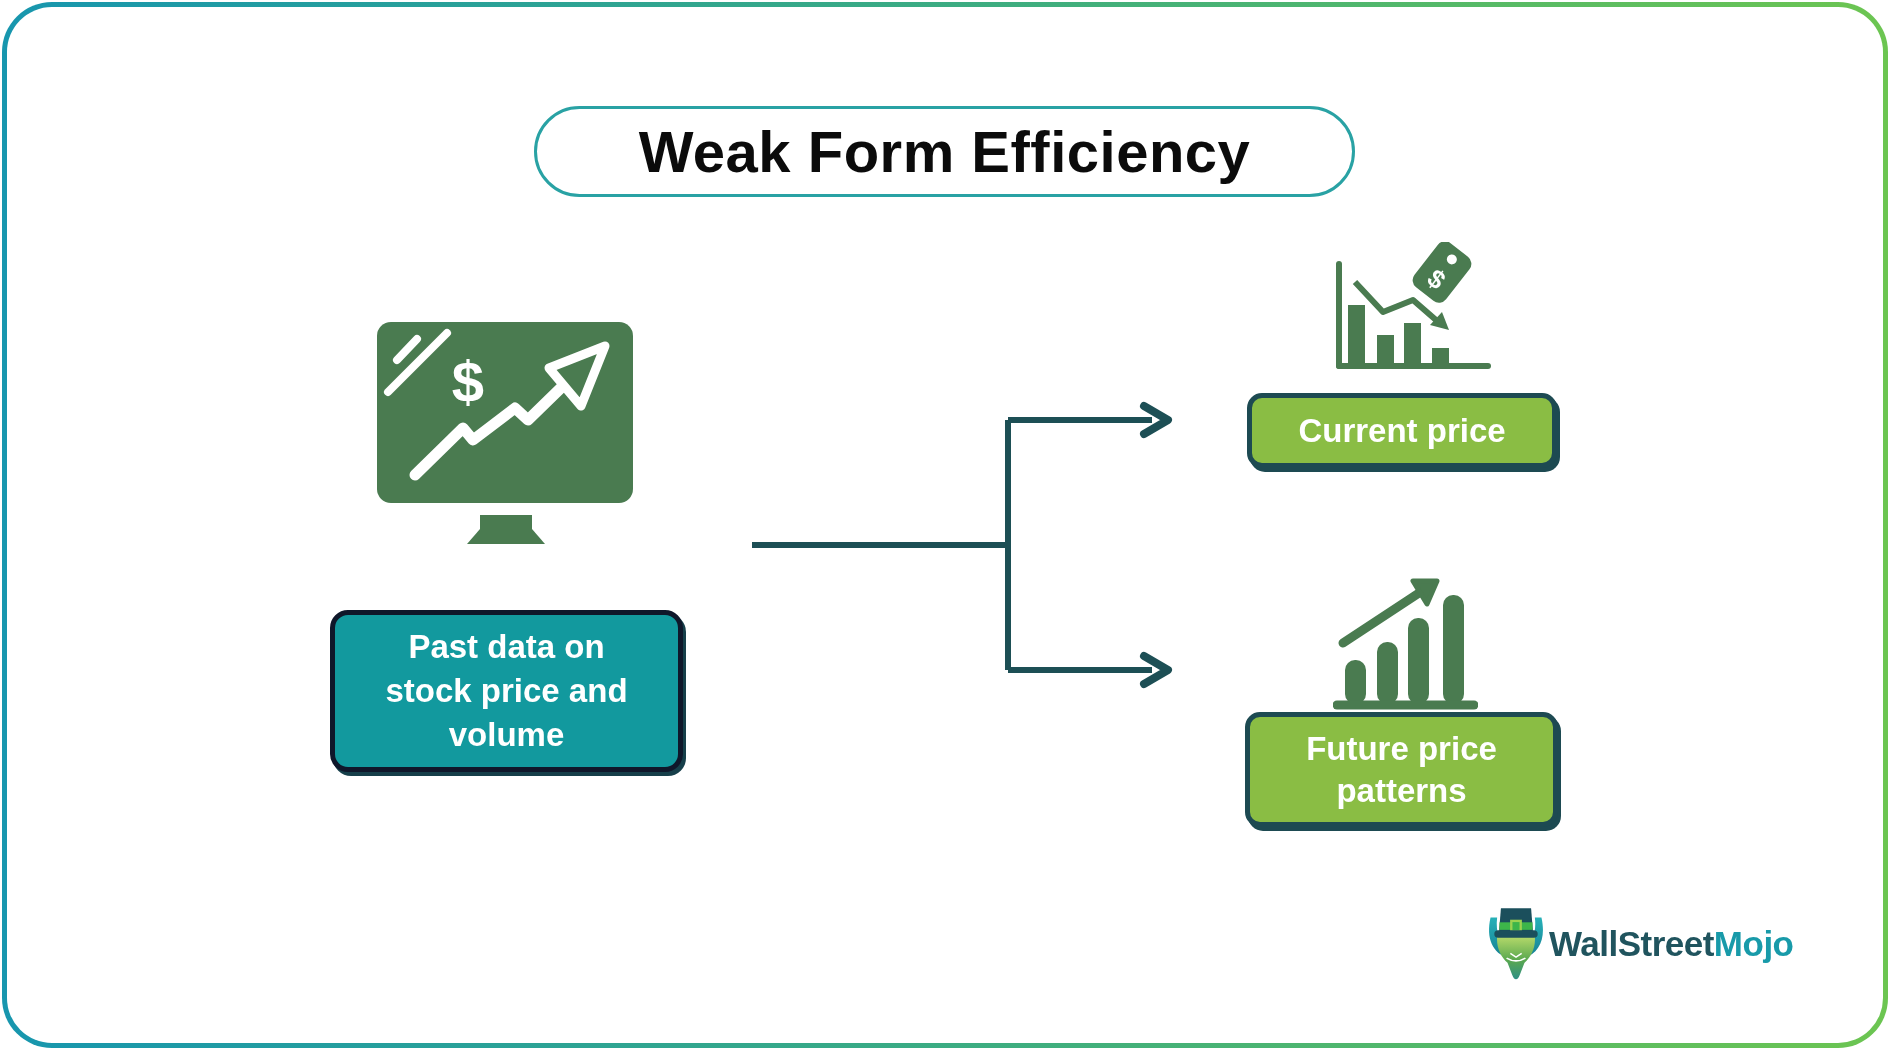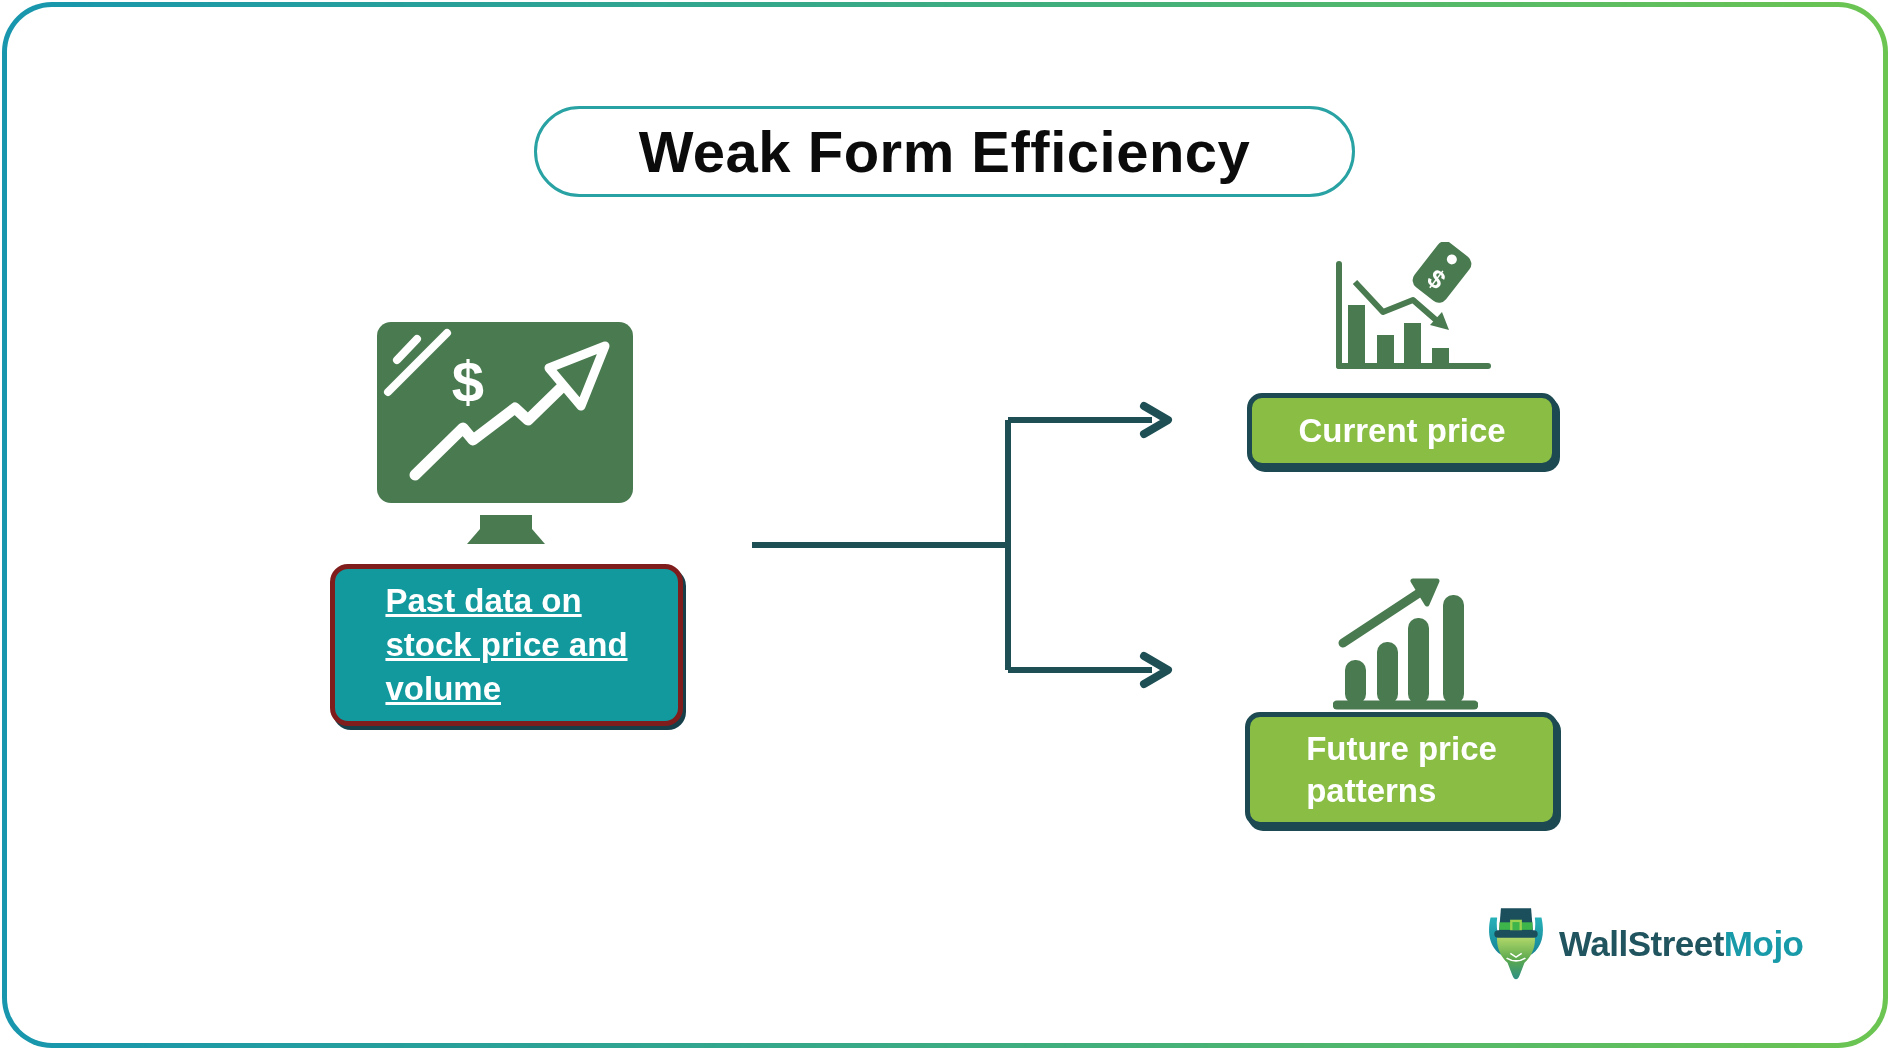--- a/index.html
+++ b/index.html
@@ -18,33 +18,33 @@
                display:flex; align-items:center; justify-content:center; }
   .title-box span { font-size:58px; font-weight:800; color:#0b0b0b; letter-spacing:0.5px; }
 
   
   .monitor-icon   { position:absolute; left:377px; top:322px; width:258px; height:225px; }
   .decline-icon   { position:absolute; left:1334px; top:242px; width:158px; height:130px; }
   .growth-icon    { position:absolute; left:1333px; top:572px; width:145px; height:142px; }
   .connector-svg  { position:absolute; left:740px;  top:400px; width:450px; height:290px; }
 
   
-  .node { display:flex; align-items:center; justify-content:center; text-align:left;
+  .node { display:flex; align-items:center; justify-content:center; text-align:center;
           color:#fff; font-weight:800; white-space:pre-line; }
-  .source-box { position:absolute; left:330px; top:564px; width:353px; height:162px;
-                background:#12999e; border:5px solid #7f1d1d; border-radius:18px;
-                box-shadow:3px 4px 0 #163f4a; font-size:33px; line-height:44px;text-decoration:underline; }
+  .source-box { position:absolute; left:330px; top:610px; width:353px; height:162px;
+                background:#12999e; border:5px solid #0f172a; border-radius:18px;
+                box-shadow:3px 4px 0 #163f4a; font-size:33px; line-height:44px; }
   .outcome-box { background:#8abd44; border:5px solid #1d4a52; border-radius:15px;
                  box-shadow:3px 4px 0 #1d4a52; font-size:33px; line-height:42px; }
   .outcome-current { position:absolute; left:1247px; top:393px; width:310px; height:75px; }
   .outcome-future  { position:absolute; left:1245px; top:712px; width:313px; height:115px; }
 
   
   .logo { position:absolute; left:1483px; top:903px; height:82px;
-          display:flex; align-items:center; gap:10px; }
+          display:flex; align-items:center; }
   .logo .wordmark { font-size:35px; font-weight:800; letter-spacing:-0.5px; }
   .logo .w1 { color:#20545e; }
   .logo .w2 { color:#189aa9; }
 </style>
 </head>
 <body>
 
 <div class="stage">
 
   <div class="frame">

